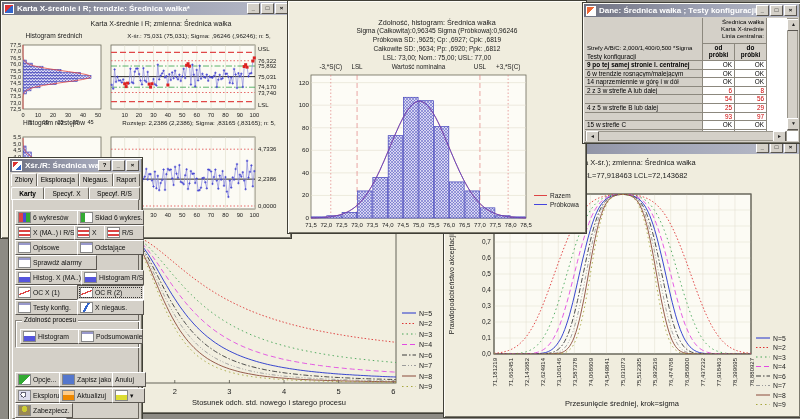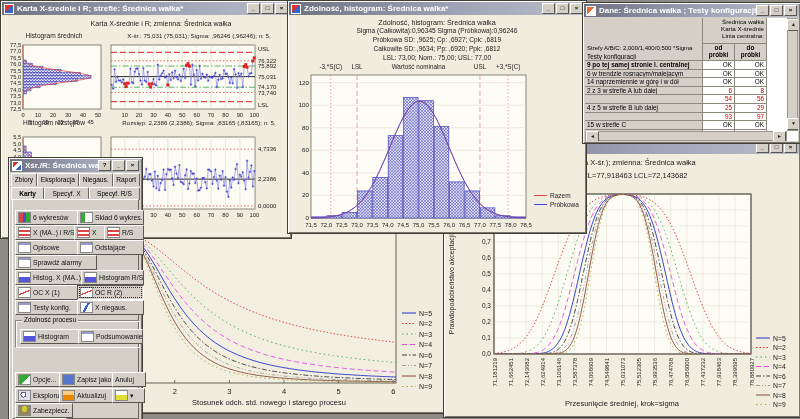--- a/index.html
+++ b/index.html
@@ -215,21 +215,21 @@
           <line x1="312" y1="241" x2="326" y2="241" stroke="#8a4a3a" stroke-width="1"></line>
           <text x="329" y="243.5" font-size="6.8" text-anchor="start" fill="#1a1a1a" font-family="Liberation Sans, sans-serif">N=8</text>
           <line x1="312" y1="250.5" x2="326" y2="250.5" stroke="#a6a63e" stroke-width="1" stroke-dasharray="1.5 3"></line>
           <text x="329" y="253" font-size="6.8" text-anchor="start" fill="#1a1a1a" font-family="Liberation Sans, sans-serif">N=9</text>
         </svg></div>
   </div>
 
   <div class="win cream" id="win-xbarr" style="left:0;top:0;width:290px;height:237px;z-index:3;">
     <div class="titlebar">
       <span class="tbicon"></span>
-      <span class="tbtxt">Karta X-średnie i R; strefie: Średnica wałka*</span>
+      <span class="tbtxt">Karta X-średnie i R; trendzie: Średnica wałka*</span>
       <span class="tbbtns">
         <span class="tb">_</span>
         <span class="tb">□</span>
         <span class="tb">×</span>
       </span>
     </div>
     <div class="hdrline" style="left:40px;top:19px;width:240px;font-size:7px;">Karta X-średnie i R; zmienna: Średnica wałka</div>
     <div class="hdrline" style="left:0;top:31px;width:106px;font-size:6.6px;">Histogram średnich</div>
     <div class="hdrline" style="left:106px;top:31px;width:184px;font-size:6.2px;">X-śr.: 75,031 (75,031); Sigma: ,96246 (,96246); n: 5,</div>
     <div class="chartbox" id="hist-means" style="left:0;top:42px;width:106px;height:84px;"><svg width="106" height="84" viewBox="0 0 106 84">
@@ -396,29 +396,20 @@
           <line x1="4" y1="77" x2="148" y2="77" stroke="#e04848" stroke-width="0.8" stroke-dasharray="1.5 2"></line>
           <polyline points="4.7,64.0 6.2,57.7 7.6,63.8 9.0,39.8 10.5,43.5 11.9,54.0 13.4,62.3 14.8,62.1 16.2,42.9 17.7,46.2 19.1,53.2 20.6,56.5 22.0,60.4 23.4,55.4 24.9,47.4 26.3,48.5 27.8,47.0 29.2,48.1 30.6,52.7 32.1,41.2 33.5,63.5 35.0,52.3 36.4,49.9 37.8,47.7 39.3,39.9 40.7,50.6 42.2,45.1 43.6,45.1 45.0,51.5 46.5,57.5 47.9,42.6 49.4,59.3 50.8,46.8 52.2,61.2 53.7,54.0 55.1,51.0 56.6,40.5 58.0,60.9 59.4,45.2 60.9,39.9 62.3,41.1 63.8,40.5 65.2,49.4 66.6,56.0 68.1,37.8 69.5,44.7 71.0,48.9 72.4,36.1 73.8,52.9 75.3,53.7 76.7,55.2 78.2,46.3 79.6,40.3 81.0,60.0 82.5,54.4 83.9,42.1 85.4,44.8 86.8,44.5 88.2,54.0 89.7,49.5 91.1,61.6 92.6,61.1 94.0,58.7 95.4,49.2 96.9,48.8 98.3,53.3 99.8,59.4 101.2,40.5 102.6,41.0 104.1,42.5 105.5,54.9 107.0,48.0 108.4,40.6 109.8,51.6 111.3,59.7 112.7,46.6 114.2,50.7 115.6,42.1 117.0,56.8 118.5,48.1 119.9,62.6 121.4,67.9 122.8,51.6 124.2,58.6 125.7,48.4 127.1,50.7 128.6,40.0 130.0,35.1 131.4,54.2 132.9,45.7 134.3,47.7 135.8,43.2 137.2,51.6 138.6,60.2 140.1,31.8 141.5,48.6 143.0,42.8 144.4,36.4 145.8,57.3 147.3,42.1" fill="none" stroke="#8888dd" stroke-width="0.7"></polyline>
           <path d="M3.5 64.0h2.4M4.7 62.8v2.4M5.0 57.7h2.4M6.2 56.5v2.4M6.4 63.8h2.4M7.6 62.6v2.4M7.8 39.8h2.4M9.0 38.6v2.4M9.3 43.5h2.4M10.5 42.3v2.4M10.7 54.0h2.4M11.9 52.8v2.4M12.2 62.3h2.4M13.4 61.1v2.4M13.6 62.1h2.4M14.8 60.9v2.4M15.0 42.9h2.4M16.2 41.7v2.4M16.5 46.2h2.4M17.7 45.0v2.4M17.9 53.2h2.4M19.1 52.0v2.4M19.4 56.5h2.4M20.6 55.3v2.4M20.8 60.4h2.4M22.0 59.2v2.4M22.2 55.4h2.4M23.4 54.2v2.4M23.7 47.4h2.4M24.9 46.2v2.4M25.1 48.5h2.4M26.3 47.3v2.4M26.6 47.0h2.4M27.8 45.8v2.4M28.0 48.1h2.4M29.2 46.9v2.4M29.4 52.7h2.4M30.6 51.5v2.4M30.9 41.2h2.4M32.1 40.0v2.4M32.3 63.5h2.4M33.5 62.3v2.4M33.8 52.3h2.4M35.0 51.1v2.4M35.2 49.9h2.4M36.4 48.7v2.4M36.6 47.7h2.4M37.8 46.5v2.4M38.1 39.9h2.4M39.3 38.7v2.4M39.5 50.6h2.4M40.7 49.4v2.4M41.0 45.1h2.4M42.2 43.9v2.4M42.4 45.1h2.4M43.6 43.9v2.4M43.8 51.5h2.4M45.0 50.3v2.4M45.3 57.5h2.4M46.5 56.3v2.4M46.7 42.6h2.4M47.9 41.4v2.4M48.2 59.3h2.4M49.4 58.1v2.4M49.6 46.8h2.4M50.8 45.6v2.4M51.0 61.2h2.4M52.2 60.0v2.4M52.5 54.0h2.4M53.7 52.8v2.4M53.9 51.0h2.4M55.1 49.8v2.4M55.4 40.5h2.4M56.6 39.3v2.4M56.8 60.9h2.4M58.0 59.7v2.4M58.2 45.2h2.4M59.4 44.0v2.4M59.7 39.9h2.4M60.9 38.7v2.4M61.1 41.1h2.4M62.3 39.9v2.4M62.6 40.5h2.4M63.8 39.3v2.4M64.0 49.4h2.4M65.2 48.2v2.4M65.4 56.0h2.4M66.6 54.8v2.4M66.9 37.8h2.4M68.1 36.6v2.4M68.3 44.7h2.4M69.5 43.5v2.4M69.8 48.9h2.4M71.0 47.7v2.4M71.2 36.1h2.4M72.4 34.9v2.4M72.6 52.9h2.4M73.8 51.7v2.4M74.1 53.7h2.4M75.3 52.5v2.4M75.5 55.2h2.4M76.7 54.0v2.4M77.0 46.3h2.4M78.2 45.1v2.4M78.4 40.3h2.4M79.6 39.1v2.4M79.8 60.0h2.4M81.0 58.8v2.4M81.3 54.4h2.4M82.5 53.2v2.4M82.7 42.1h2.4M83.9 40.9v2.4M84.2 44.8h2.4M85.4 43.6v2.4M85.6 44.5h2.4M86.8 43.3v2.4M87.0 54.0h2.4M88.2 52.8v2.4M88.5 49.5h2.4M89.7 48.3v2.4M89.9 61.6h2.4M91.1 60.4v2.4M91.4 61.1h2.4M92.6 59.9v2.4M92.8 58.7h2.4M94.0 57.5v2.4M94.2 49.2h2.4M95.4 48.0v2.4M95.7 48.8h2.4M96.9 47.6v2.4M97.1 53.3h2.4M98.3 52.1v2.4M98.6 59.4h2.4M99.8 58.2v2.4M100.0 40.5h2.4M101.2 39.3v2.4M101.4 41.0h2.4M102.6 39.8v2.4M102.9 42.5h2.4M104.1 41.3v2.4M104.3 54.9h2.4M105.5 53.7v2.4M105.8 48.0h2.4M107.0 46.8v2.4M107.2 40.6h2.4M108.4 39.4v2.4M108.6 51.6h2.4M109.8 50.4v2.4M110.1 59.7h2.4M111.3 58.5v2.4M111.5 46.6h2.4M112.7 45.4v2.4M113.0 50.7h2.4M114.2 49.5v2.4M114.4 42.1h2.4M115.6 40.9v2.4M115.8 56.8h2.4M117.0 55.6v2.4M117.3 48.1h2.4M118.5 46.9v2.4M118.7 62.6h2.4M119.9 61.4v2.4M120.2 67.9h2.4M121.4 66.7v2.4M121.6 51.6h2.4M122.8 50.4v2.4M123.0 58.6h2.4M124.2 57.4v2.4M124.5 48.4h2.4M125.7 47.2v2.4M125.9 50.7h2.4M127.1 49.5v2.4M127.4 40.0h2.4M128.6 38.8v2.4M128.8 35.1h2.4M130.0 33.9v2.4M130.2 54.2h2.4M131.4 53.0v2.4M131.7 45.7h2.4M132.9 44.5v2.4M133.1 47.7h2.4M134.3 46.5v2.4M134.6 43.2h2.4M135.8 42.0v2.4M136.0 51.6h2.4M137.2 50.4v2.4M137.4 60.2h2.4M138.6 59.0v2.4M138.9 31.8h2.4M140.1 30.6v2.4M140.3 48.6h2.4M141.5 47.4v2.4M141.8 42.8h2.4M143.0 41.6v2.4M143.2 36.4h2.4M144.4 35.2v2.4M144.6 57.3h2.4M145.8 56.1v2.4M146.1 42.1h2.4M147.3 40.9v2.4" stroke="#3b3bd0" stroke-width="0.7" fill="none"></path>
           <text x="151" y="22.1968" font-size="6" text-anchor="start" fill="#1a1a1a" font-family="Liberation Sans, sans-serif">4,7336</text>
           <text x="151" y="52.1368" font-size="6" text-anchor="start" fill="#1a1a1a" font-family="Liberation Sans, sans-serif">2,2386</text>
           <text x="151" y="79" font-size="6" text-anchor="start" fill="#1a1a1a" font-family="Liberation Sans, sans-serif">0,0000</text>
         </svg></div>
   </div>
 
   <div class="win cream" id="win-cap" style="left:287px;top:0;width:298px;height:232px;z-index:4;">
-    <div class="titlebar">
-      <span class="tbicon"></span>
-      <span class="tbtxt">Zdolność, histogram: Średnica wałka*</span>
-      <span class="tbbtns">
-        <span class="tb">_</span>
-        <span class="tb">□</span>
-        <span class="tb">×</span>
-      </span>
-    </div>
     <div id="cap-headers">
         <div class="hdrline" style="left: 0px; top: 17px; width: 298px; font-size: 7.2px;">Zdolność, histogram: Średnica wałka</div>
         <div class="hdrline" style="left: 0px; top: 26px; width: 298px; font-size: 6.6px;">Sigma (Całkowita):0,96345 Sigma (Próbkowa):0,96246</div>
         <div class="hdrline" style="left: 0px; top: 35px; width: 298px; font-size: 6.6px;">Próbkowa SD: ,9625; Cp: ,6927; Cpk: ,6819</div>
         <div class="hdrline" style="left: 0px; top: 44px; width: 298px; font-size: 6.6px;">Całkowite SD: ,9634; Pp: ,6920; Ppk: ,6812</div>
         <div class="hdrline" style="left: 0px; top: 53px; width: 298px; font-size: 6.6px;">LSL: 73,00; Nom.: 75,00; USL: 77,00</div>
       </div>
     <div id="cap-topaxis" style="position:absolute;left:23px;top:62px;width:215px;height:9px;">
         <span class="toplab" style="left: 9.2%;">-3,*S(C)</span>
         <span class="toplab" style="left: 21.4%;">LSL</span>

